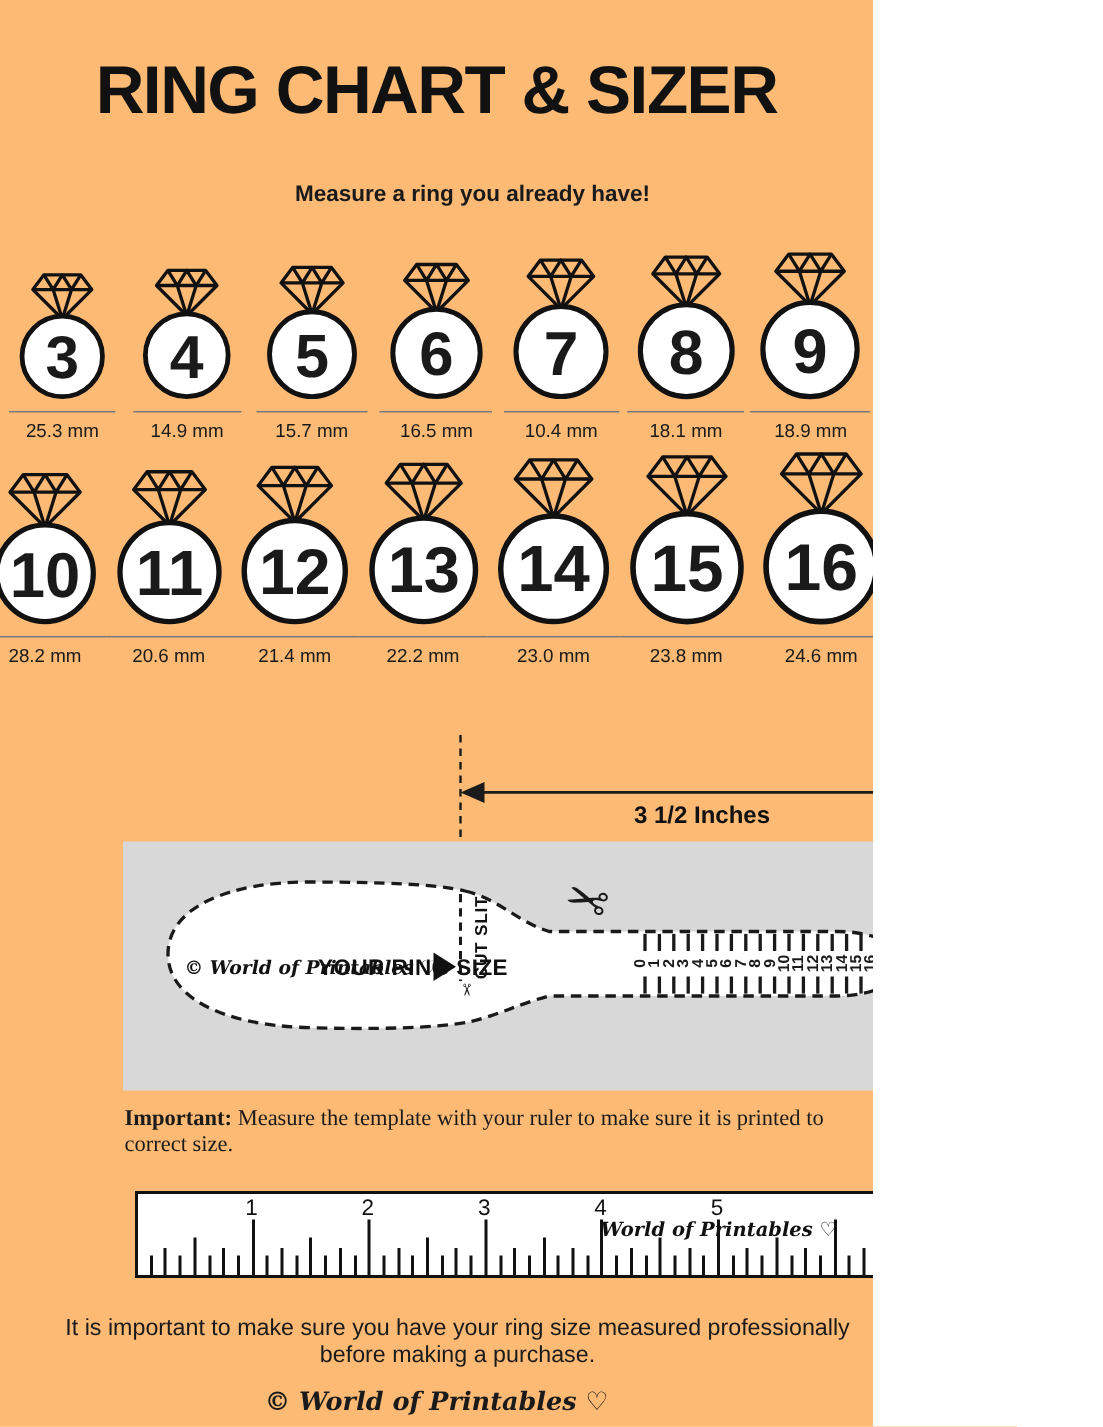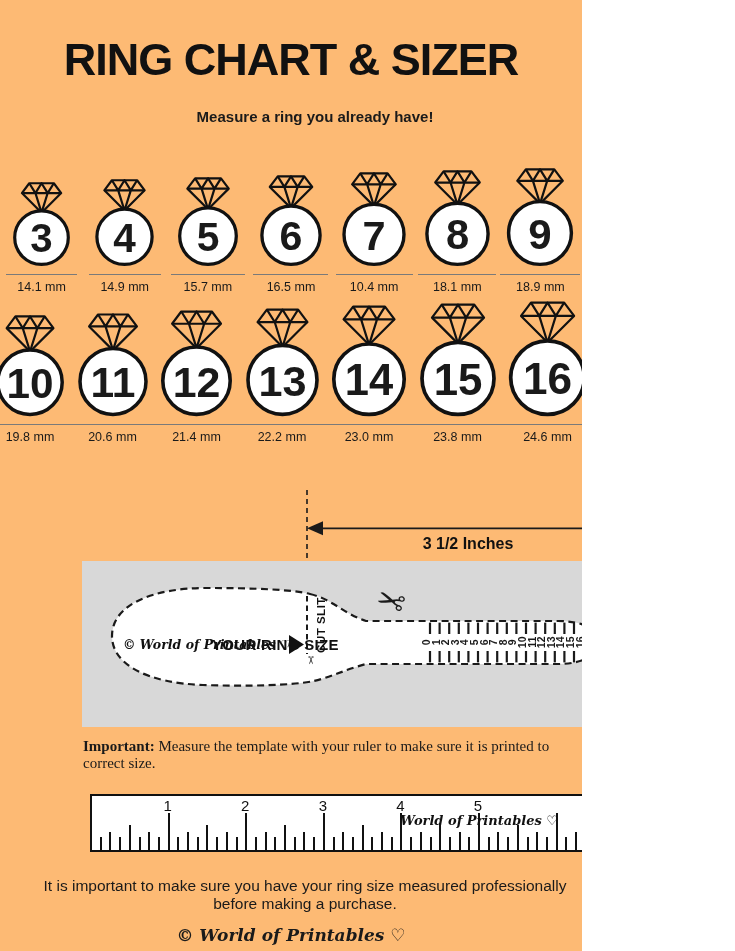--- a/index.html
+++ b/index.html
@@ -2,21 +2,21 @@
 <html><head>
 <meta charset="utf-8">
 <style>
   * { margin:0; padding:0; box-sizing:border-box; }
   body { background:#fff; font-family:"Liberation Sans", sans-serif; color:#1a1a1a; }
   .page { position:relative; width:582px; height:951px; background:#fdba74; overflow:hidden; }
 
   .header { position:absolute; top:34px; left:0; width:100%; text-align:center; }
   .title { font-size:45px; font-weight:700; letter-spacing:-1px; color:#111; }
 
-  .subtitle-block { position:absolute; top:108px; left:0; width:100%; text-align:center;padding-left:48px; }
+  .subtitle-block { position:absolute; top:121px; left:0; width:100%; text-align:center;padding-left:48px; }
   .subtitle { font-size:15px; font-weight:700; margin-bottom:3px; }
   .instruction { font-size:15.5px; font-weight:400; }
 
   .rings-row { position:absolute; left:0; width:100%; display:flex; justify-content:center; }
   .rings-row-1 { top:176px; }
   .rings-row-2 { top:308px; }
   .ring-col { width:94px; display:flex; flex-direction:column; align-items:center; }
   .ring-figure { display:flex; align-items:flex-end; justify-content:center; }
   .ring-line { height:1px; background:#7a7a7a; margin-top:6px; }
   .ring-mm { font-size:12.5px; margin-top:5px; color:#1a1a1a; }
@@ -59,21 +59,21 @@
           <svg width="65" height="88" viewBox="0 0 65 88">
             <g transform="translate(12.1,2) scale(0.409,0.409)" fill="none" stroke="#111" stroke-width="5.38" stroke-linejoin="round">
               <path d="M20,3 L80,3 L98,27 L50,75 L2,27 Z"></path>
               <path d="M2,27 L98,27 M20,3 L35,27 L50,3 L65,27 L80,3 M35,27 L50,75 M65,27 L50,75"></path>
             </g>
             <circle cx="32.5" cy="57.6" r="26.8" fill="#fff" stroke="#111" stroke-width="3.18"></circle>
             <text x="32.5" y="58.6" text-anchor="middle" dominant-baseline="central" font-size="40.2" font-weight="700" fill="#1a1a1a" font-family="'Liberation Sans',sans-serif">3</text>
           </svg>
         </div>
         <div class="ring-line" style="width:71px"></div>
-        <div class="ring-mm">14.1 mm</div>
+        <div class="ring-mm">25.3 mm</div>
       </div>
       <div class="ring-col">
         <div class="ring-figure" style="height:92px">
           <svg width="67" height="91" viewBox="0 0 67 91">
             <g transform="translate(12.5,2) scale(0.420,0.420)" fill="none" stroke="#111" stroke-width="5.24" stroke-linejoin="round">
               <path d="M20,3 L80,3 L98,27 L50,75 L2,27 Z"></path>
               <path d="M2,27 L98,27 M20,3 L35,27 L50,3 L65,27 L80,3 M35,27 L50,75 M65,27 L50,75"></path>
             </g>
             <circle cx="33.5" cy="59.8" r="27.6" fill="#fff" stroke="#111" stroke-width="3.22"></circle>
             <text x="33.5" y="60.8" text-anchor="middle" dominant-baseline="central" font-size="40.5" font-weight="700" fill="#1a1a1a" font-family="'Liberation Sans',sans-serif">4</text>
@@ -159,21 +159,21 @@
           <svg width="76" height="105" viewBox="0 0 76 105">
             <g transform="translate(13.7,2) scale(0.487,0.487)" fill="none" stroke="#111" stroke-width="4.52" stroke-linejoin="round">
               <path d="M20,3 L80,3 L98,27 L50,75 L2,27 Z"></path>
               <path d="M2,27 L98,27 M20,3 L35,27 L50,3 L65,27 L80,3 M35,27 L50,75 M65,27 L50,75"></path>
             </g>
             <circle cx="38" cy="69.2" r="32.2" fill="#fff" stroke="#111" stroke-width="3.49"></circle>
             <text x="38" y="70.2" text-anchor="middle" dominant-baseline="central" font-size="42.3" font-weight="700" fill="#1a1a1a" font-family="'Liberation Sans',sans-serif">10</text>
           </svg>
         </div>
         <div class="ring-line" style="width:82px"></div>
-        <div class="ring-mm">19.8 mm</div>
+        <div class="ring-mm">28.2 mm</div>
       </div>
       <div class="ring-col">
         <div class="ring-figure" style="height:110px">
           <svg width="78" height="107" viewBox="0 0 78 107">
             <g transform="translate(14.1,2) scale(0.498,0.498)" fill="none" stroke="#111" stroke-width="4.42" stroke-linejoin="round">
               <path d="M20,3 L80,3 L98,27 L50,75 L2,27 Z"></path>
               <path d="M2,27 L98,27 M20,3 L35,27 L50,3 L65,27 L80,3 M35,27 L50,75 M65,27 L50,75"></path>
             </g>
             <circle cx="39" cy="70.4" r="33.0" fill="#fff" stroke="#111" stroke-width="3.53"></circle>
             <text x="39" y="71.4" text-anchor="middle" dominant-baseline="central" font-size="42.6" font-weight="700" fill="#1a1a1a" font-family="'Liberation Sans',sans-serif">11</text>

